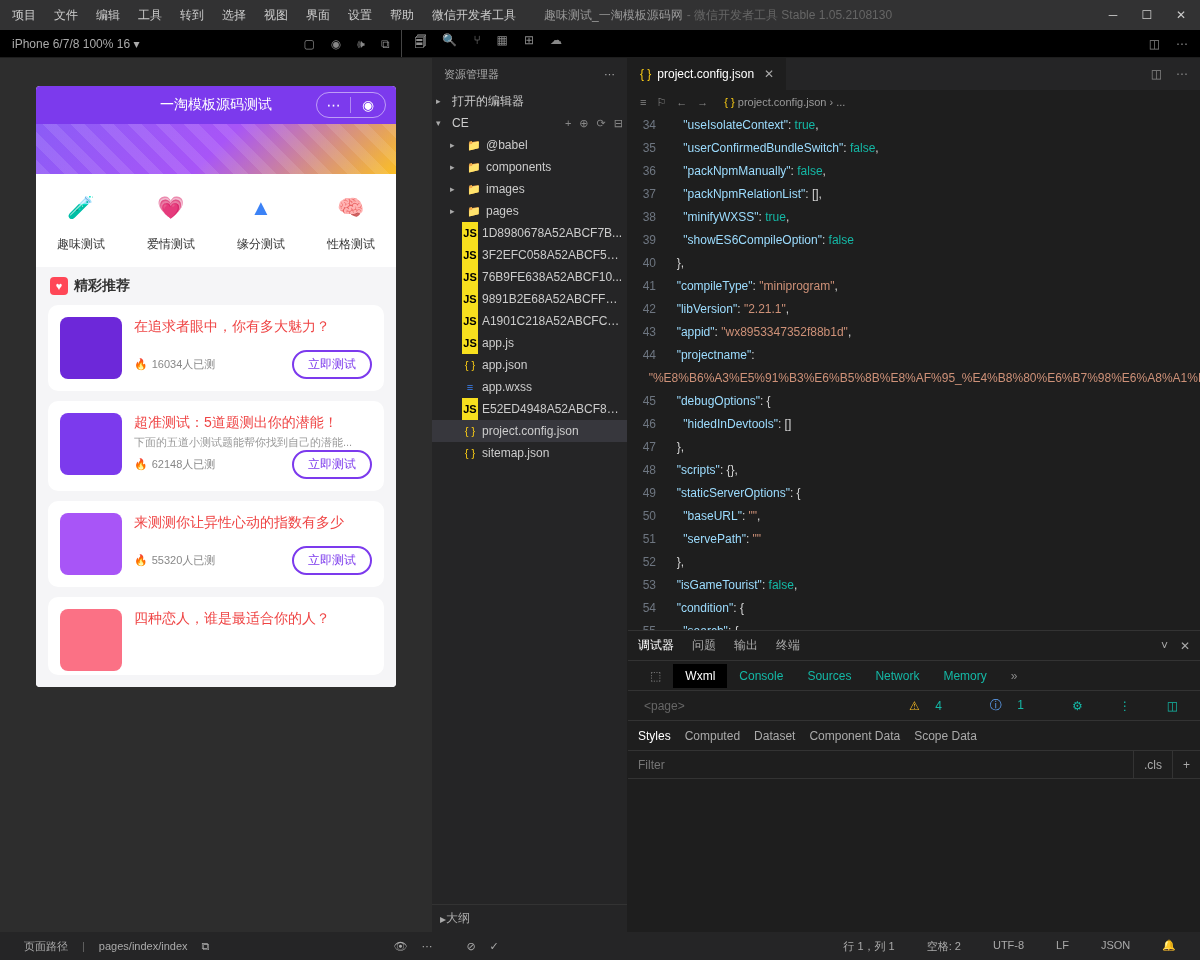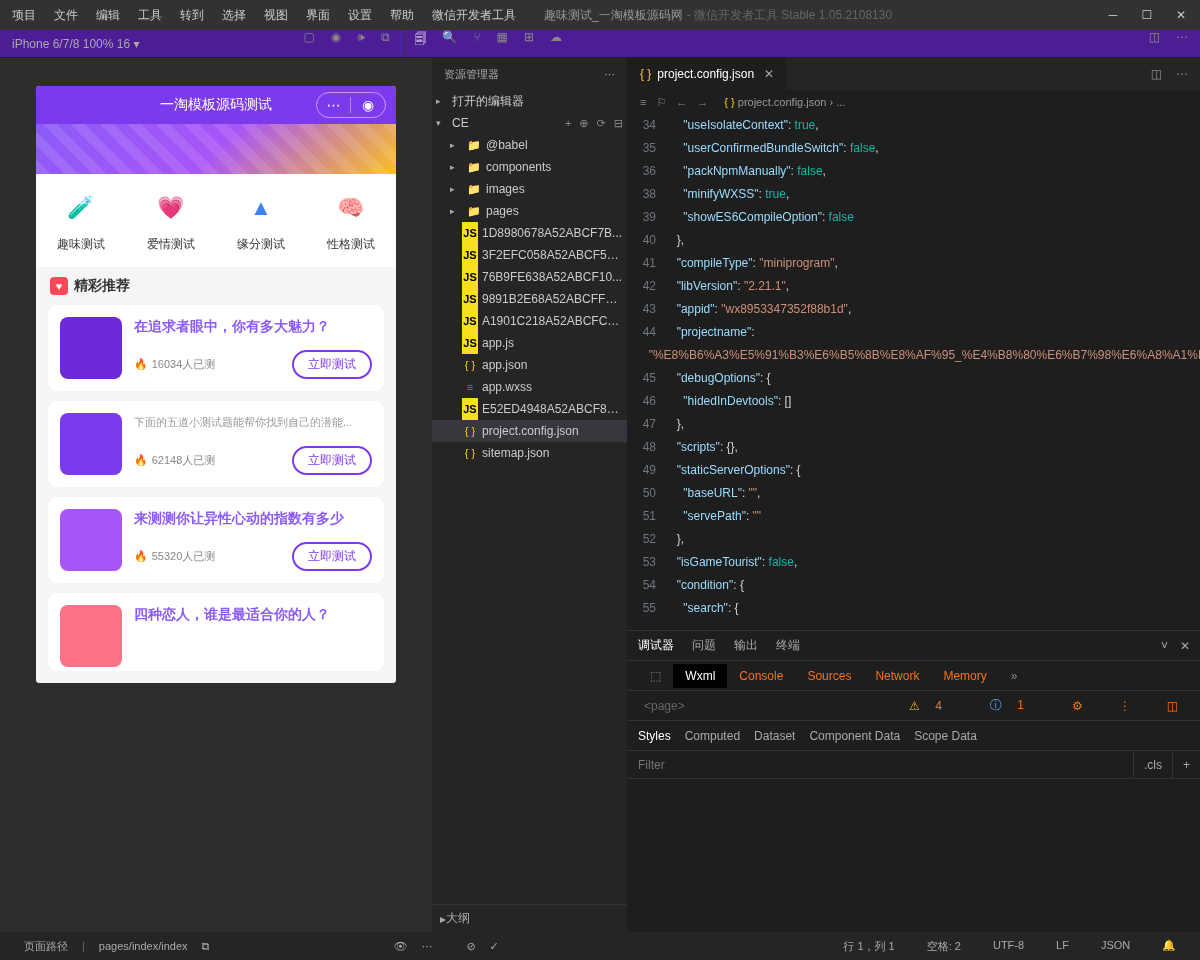--- a/index.html
+++ b/index.html
@@ -3,21 +3,21 @@
 <meta charset="utf-8">
 <style>
 *{margin:0;padding:0;box-sizing:border-box;font-family:"Microsoft YaHei",Arial,sans-serif}
 body{background:#1e1e1e;color:#ccc;width:1200px;height:960px;overflow:hidden;font-size:12px}
 .titlebar{height:30px;background:#323233;display:flex;align-items:center;padding:0 4px;color:#ccc}
 .menu{display:flex;gap:2px}
 .menu span{padding:3px 8px;cursor:pointer;color:#ccc}
 .title-text{margin-left:20px;color:#999}
 .win-controls{margin-left:auto;display:flex;gap:20px;padding-right:8px}
 .win-controls span{cursor:pointer;width:14px;text-align:center}
-.toolbar{height:28px;background:#4c1d95;display:flex;border-bottom:1px solid #1e1e1e}
+.toolbar{height:28px;background:#000000;display:flex;align-items:center;border-bottom:1px solid #1e1e1e}
 .toolbar-left{display:flex;align-items:center;gap:12px;padding:0 12px;color:#aaa}
 .toolbar-right{display:flex;gap:16px;padding:0 12px;color:#888;margin-left:auto}
 .toolbar-mid{display:flex;gap:16px;padding:0 12px;color:#888}
 .main{display:flex;height:calc(100% - 58px - 28px)}
 .simulator-panel{width:432px;background:#2d2d2d;display:flex;flex-direction:column;align-items:center;padding-top:28px}
 .phone{width:360px;background:#fff;border-radius:4px;overflow:hidden}
 .statusbar{background:#7c3aed;color:#fff;height:22px;display:flex;align-items:center;padding:0 12px;font-size:11px}
 .statusbar .sb-center{flex:1;text-align:center}
 .navbar{background:#7c3aed;color:#fff;height:38px;display:flex;align-items:center;justify-content:center;position:relative;font-size:14px}
 .capsule{position:absolute;right:10px;display:flex;gap:0;border:1px solid rgba(255,255,255,0.5);border-radius:14px;height:26px;align-items:center}
@@ -28,21 +28,21 @@
 .categories{background:#fff;display:flex;padding:14px 0}
 .cat{flex:1;display:flex;flex-direction:column;align-items:center;gap:8px}
 .cat-icon{width:40px;height:40px;border-radius:10px;display:flex;align-items:center;justify-content:center;font-size:22px}
 .cat-label{font-size:12px;color:#333}
 .section-title{display:flex;align-items:center;gap:6px;padding:10px 14px;background:#f5f5f7;font-size:14px;color:#333;font-weight:600}
 .section-title .heart{width:18px;height:18px;background:#ff4757;border-radius:4px;display:flex;align-items:center;justify-content:center;color:#fff;font-size:11px}
 .cards{background:#f5f5f7;padding:0 12px 12px}
 .card{background:#fff;border-radius:10px;padding:12px;display:flex;gap:12px;margin-bottom:10px}
 .card-img{width:62px;height:62px;border-radius:8px;flex-shrink:0}
 .card-body{flex:1;display:flex;flex-direction:column}
-.card-title{font-size:14px;color:#8b5cf6;font-weight:700;line-height:1.4}
+.card-title{font-size:14px;color:#ef4444;font-weight:400;line-height:1.4}
 .card-sub{font-size:11px;color:#999;margin-top:2px}
 .card-footer{display:flex;align-items:center;margin-top:auto}
 .card-count{font-size:11px;color:#888;display:flex;align-items:center;gap:4px}
 .fire{color:#ff4757}
 .card-btn{margin-left:auto;border:2px solid #7c3aed;color:#7c3aed;background:#fff;border-radius:16px;padding:4px 14px;font-size:12px;font-weight:500}
 .explorer{width:196px;background:#252526;display:flex;flex-direction:column;border-right:1px solid #1e1e1e}
 .explorer-header{height:32px;display:flex;align-items:center;padding:0 12px;color:#aaa;font-size:11px}
 .explorer-header .dots{margin-left:auto}
 .exp-row{display:flex;align-items:center;height:22px;padding:0 4px;color:#ccc;cursor:pointer;font-size:12px;gap:4px}
 .exp-row.active{background:#37373d}
@@ -64,21 +64,21 @@
 .code-lines{font-family:Consolas,monospace;font-size:12px;line-height:23px}
 .line{display:flex}
 .lineno{width:42px;text-align:right;padding-right:14px;color:#6e7681;user-select:none}
 .linecontent{white-space:pre;color:#d4d4d4}
 .k{color:#9cdcfe}.s{color:#ce9178}.b{color:#14b8a6}
 .devtools{height:302px;background:#1e1e1e;border-top:1px solid #333;display:flex;flex-direction:column}
 .dt-tabs{height:30px;display:flex;align-items:center;padding:0 10px;gap:18px;color:#aaa;border-bottom:1px solid #333;font-size:12px}
 .dt-tabs .active{color:#fff}
 .dt-tabs-right{margin-left:auto;display:flex;gap:12px;align-items:center}
 .dt-subtabs{height:30px;display:flex;align-items:center;gap:0;border-bottom:1px solid #333;padding:0 6px}
-.dt-subtabs span{padding:5px 12px;color:#f97316;cursor:pointer;font-size:12px}
+.dt-subtabs span{padding:5px 12px;color:#14b8a6;cursor:pointer;font-size:12px}
 .dt-subtabs span.active{background:#000;color:#fff}
 .dt-body{flex:1;display:flex}
 .dt-styles{height:30px;display:flex;align-items:center;gap:14px;padding:0 10px;border-bottom:1px solid #333;font-size:12px}
 .dt-styles span{color:#aaa}
 .dt-styles span.active{color:#fff}
 .dt-filter{height:28px;display:flex;align-items:center;border-bottom:1px solid #333}
 .dt-filter input{flex:1;background:transparent;border:none;padding:0 10px;color:#ccc;outline:none;font-size:12px}
 .dt-filter .cls{padding:0 10px;color:#aaa;border-left:1px solid #333;height:100%;display:flex;align-items:center}
 .statusbar-bottom{height:28px;background:#252526;display:flex;align-items:center;padding:0 24px;color:#aaa;font-size:11px;gap:14px}
 .statusbar-bottom .right{margin-left:auto;display:flex;gap:32px}
@@ -176,20 +176,21 @@
 
       <div class="card-footer">
                 <span class="card-count"><span class="fire">🔥</span>16034人已测</span>
                 <button class="card-btn">立即测试</button>
               </div>
     </div>
   </div>
           <div class="card">
     <div class="card-img" style="background:#7c3aed"></div>
     <div class="card-body">
+      <div class="card-title">超准测试：5道题测出你的潜能！</div>
       <div class="card-sub">下面的五道小测试题能帮你找到自己的潜能...</div>
       <div class="card-footer">
                 <span class="card-count"><span class="fire">🔥</span>62148人已测</span>
                 <button class="card-btn">立即测试</button>
               </div>
     </div>
   </div>
           <div class="card">
     <div class="card-img" style="background:#a855f7"></div>
     <div class="card-body">
@@ -331,20 +332,24 @@
               <span class="lineno">34</span>
               <span class="linecontent">    <span class="k">"useIsolateContext"</span>: <span class="b">true</span>,</span>
             </div>
             <div class="line">
               <span class="lineno">35</span>
               <span class="linecontent">    <span class="k">"userConfirmedBundleSwitch"</span>: <span class="b">false</span>,</span>
             </div>
             <div class="line">
               <span class="lineno">36</span>
               <span class="linecontent">    <span class="k">"packNpmManually"</span>: <span class="b">false</span>,</span>
+            </div>
+            <div class="line">
+              <span class="lineno">37</span>
+              <span class="linecontent">    <span class="k">"packNpmRelationList"</span>: [],</span>
             </div>
             <div class="line">
               <span class="lineno">38</span>
               <span class="linecontent">    <span class="k">"minifyWXSS"</span>: <span class="b">true</span>,</span>
             </div>
             <div class="line">
               <span class="lineno">39</span>
               <span class="linecontent">    <span class="k">"showES6CompileOption"</span>: <span class="b">false</span></span>
             </div>
             <div class="line">

